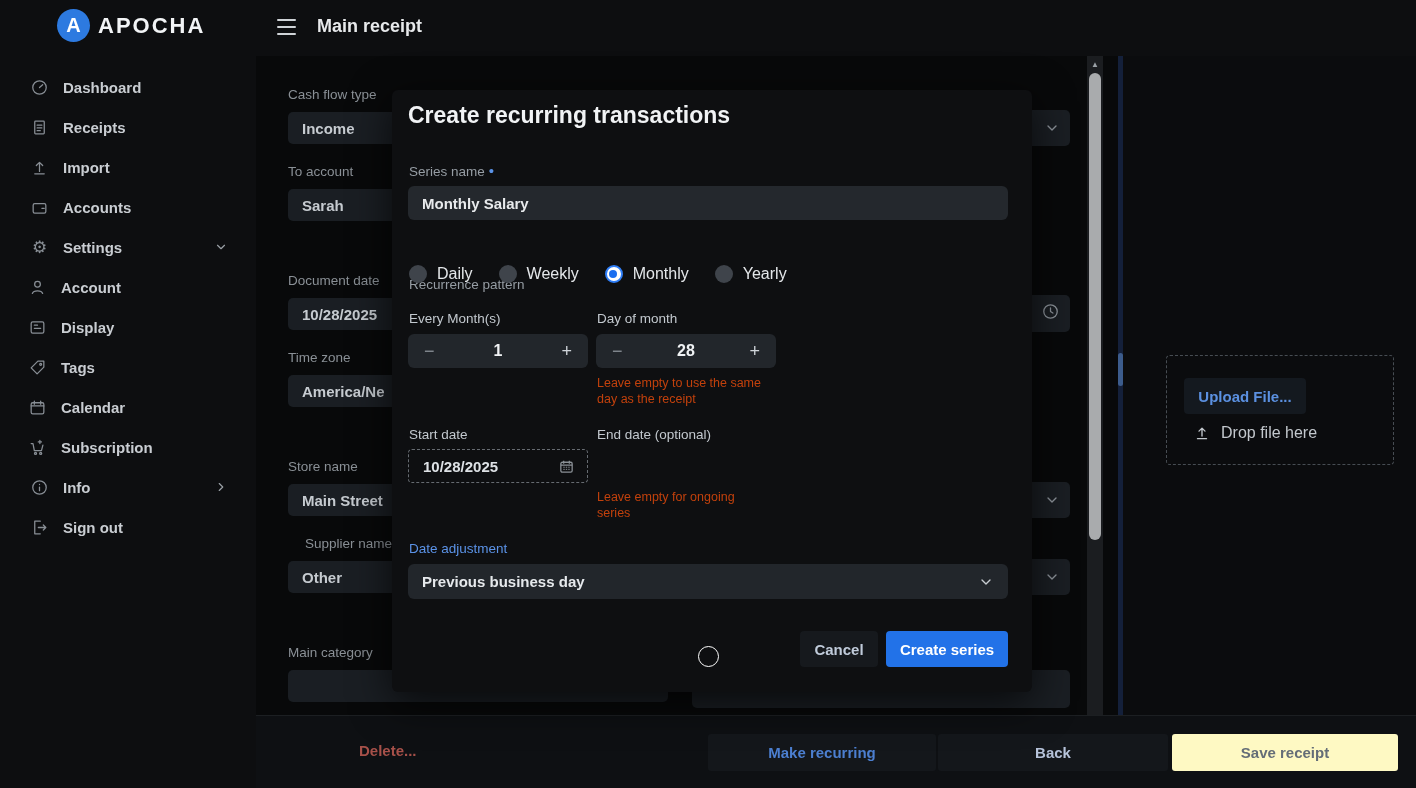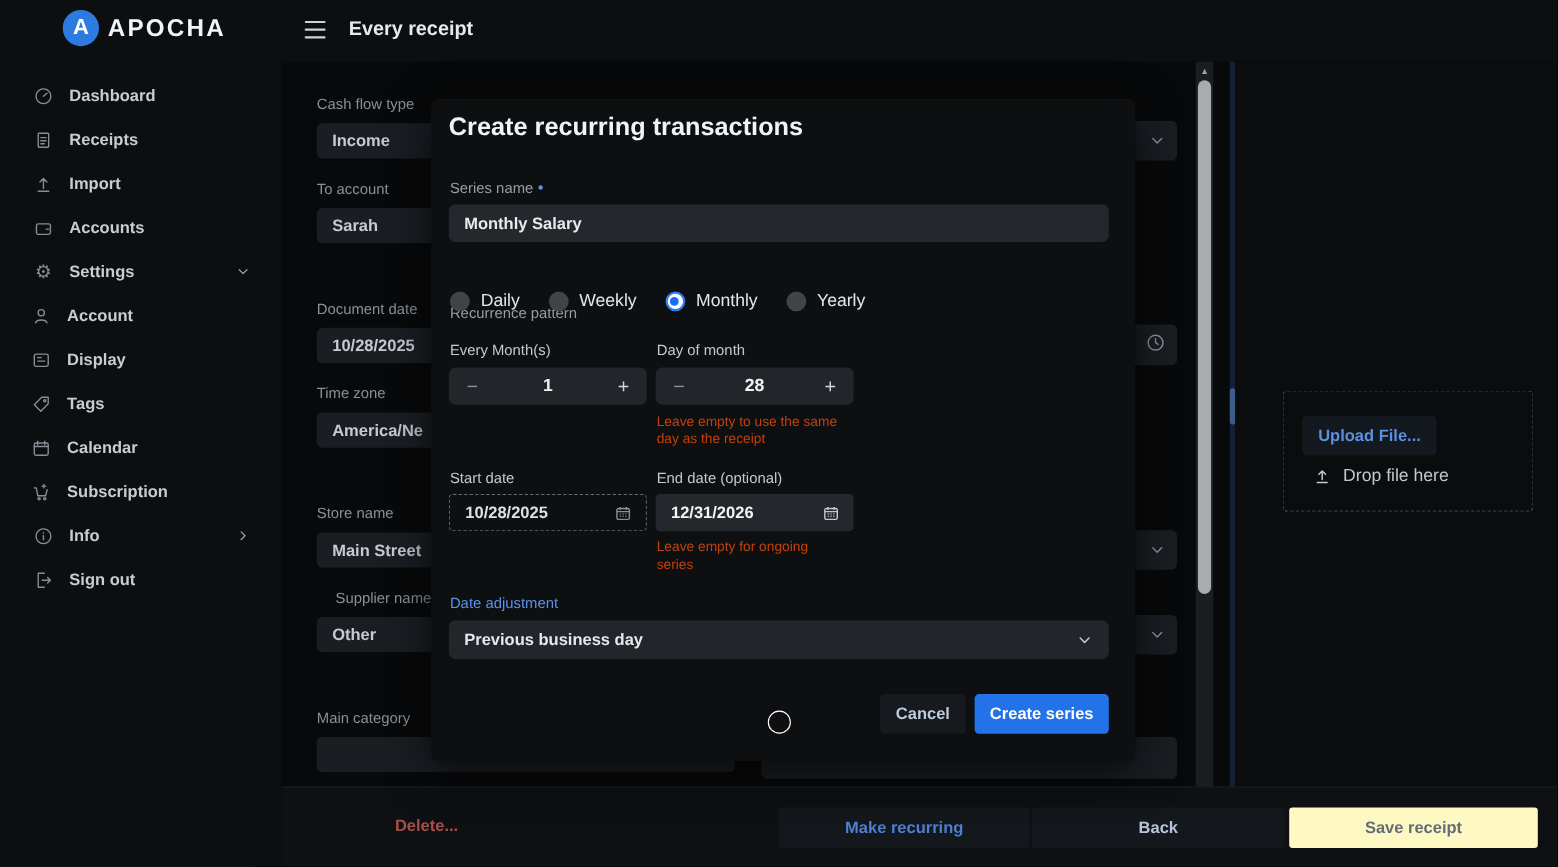--- a/index.html
+++ b/index.html
@@ -232,21 +232,21 @@
 
     </div>
   </div>
 
   <div class="header">
     <div class="hamburger">
         <i></i>
         <i></i>
         <i></i>
       </div>
-    <div class="page-title">Every receipt</div>
+    <div class="page-title">Main receipt</div>
   </div>
 
   <div class="content">
 
     <div class="bg-label" style="left:32px; top:31px;">Cash flow type</div>
     <div class="bg-input" style="left:32px; top:56px; width:380px; height:32px;">
         <span>Income</span>
       </div>
 
     <div class="bg-label" style="left:32px; top:108px;">To account</div>
@@ -386,30 +386,20 @@
     <div class="date-input date-start">
       <span class="dval">10/28/2025</span>
       <span class="cal-icon">
         <svg viewBox="0 0 24 24" fill="none" stroke="#8a9096" stroke-width="1.8">
             <rect x="4" y="6" width="16" height="14" rx="2"></rect>
             <path d="M4 10h16M8 4v4M16 4v4"></path>
             <path d="M7.5 13h2M11 13h2M14.5 13h2M7.5 16h2M11 16h2M14.5 16h2" stroke-width="1.4"></path>
           </svg>
       </span>
     </div>
-    <div class="date-input date-end">
-      <span class="dval">12/31/2026</span>
-      <span class="cal-icon">
-        <svg viewBox="0 0 24 24" fill="none" stroke="#c4c9ce" stroke-width="1.8">
-            <rect x="4" y="6" width="16" height="14" rx="2"></rect>
-            <path d="M4 10h16M8 4v4M16 4v4"></path>
-            <path d="M7.5 13h2M11 13h2M14.5 13h2M7.5 16h2M11 16h2M14.5 16h2" stroke-width="1.4"></path>
-          </svg>
-      </span>
-    </div>
 
     <div class="helper" style="left:205px; top:399px;">
       <div>Leave empty for ongoing</div>
       <div>series</div>
     </div>
 
     <div class="m-label m-label-blue" style="left:17px; top:451px;">Date adjustment</div>
     <div class="m-select">
       <span class="sval">Previous business day</span>
       <svg viewBox="0 0 24 24">

